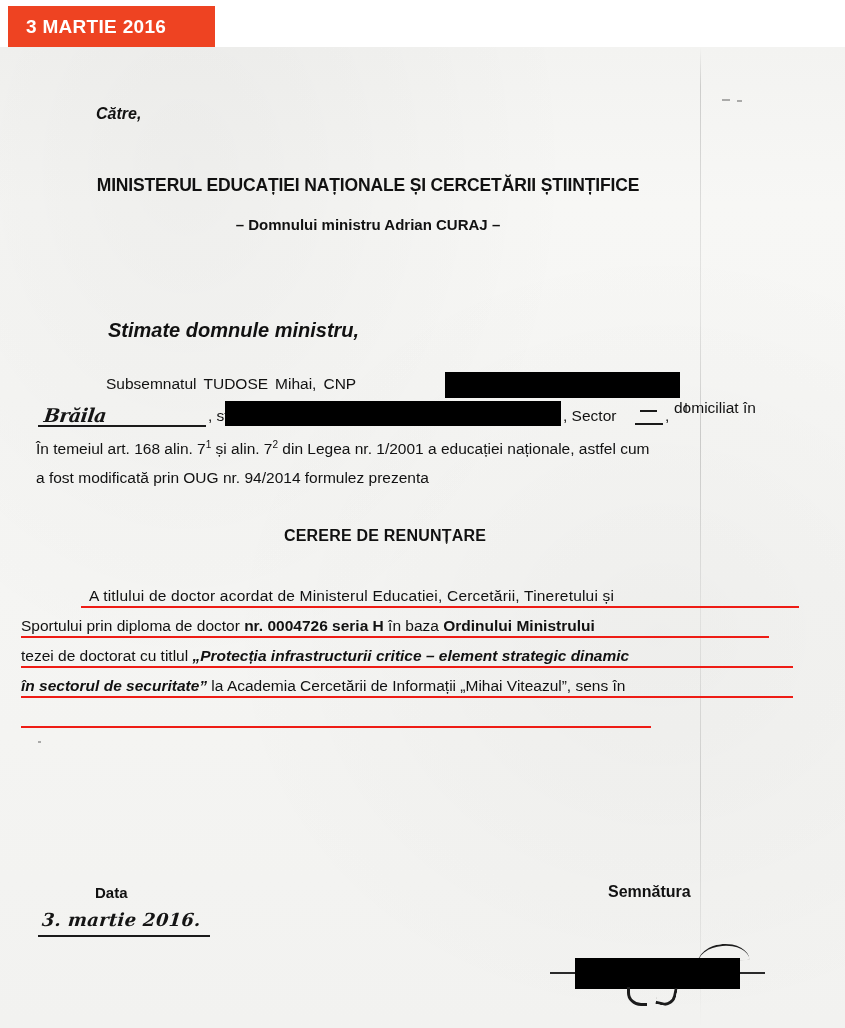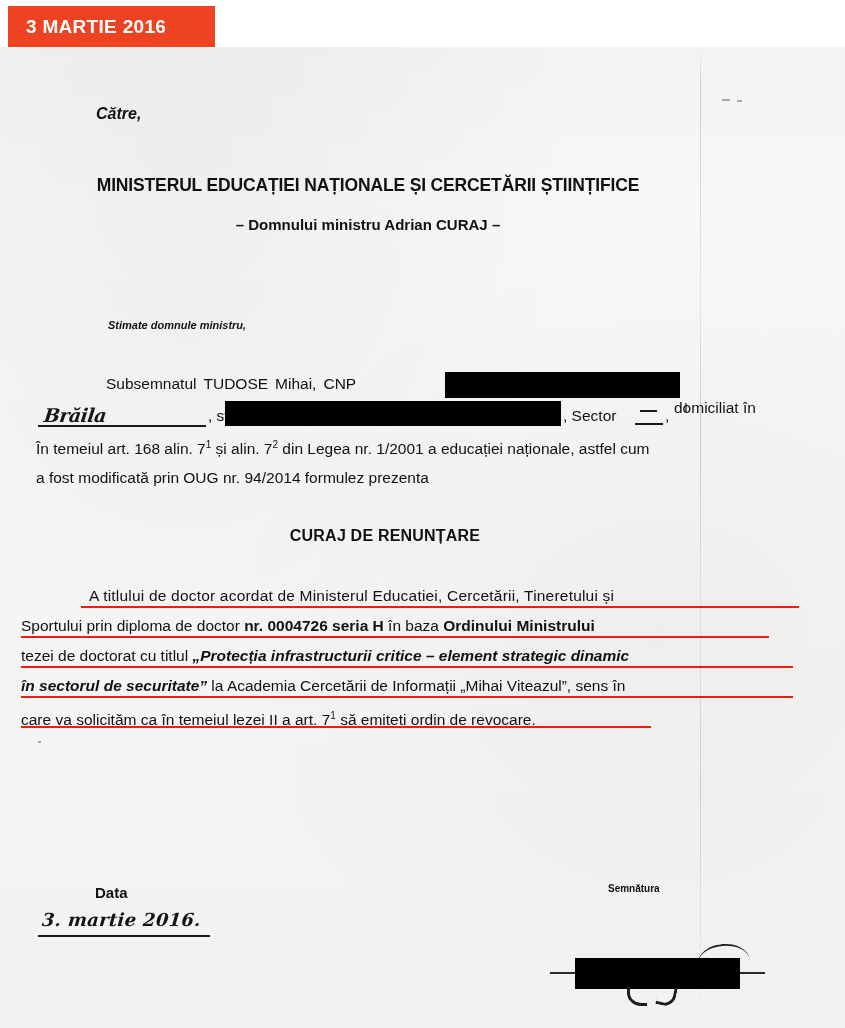--- a/index.html
+++ b/index.html
@@ -106,21 +106,21 @@
     text-align: center;
     font-size: 15px;
     font-weight: bold;
   }
 
   
   #salutation {
     position: absolute;
     left: 108px;
     top: 272px;
-    font-size: 11px;
+    font-size: 20px;
     font-weight: bold;
     font-style: italic;
   }
 
   
   #identity-block {
     position: absolute;
     left: 36px;
     top: 322px;
     width: 776px;
@@ -306,21 +306,21 @@
     left: 38px;
     top: 888px;
     width: 172px;
     height: 2px;
     background: #1a1a1a;
   }
   #semnatura-label {
     position: absolute;
     left: 608px;
     top: 836px;
-    font-size: 10px;
+    font-size: 16px;
     font-weight: bold;
   }
   #signature-rule {
     position: absolute;
     left: 550px;
     top: 925px;
     width: 215px;
     height: 2px;
     background: #2a2a2a;
   }
@@ -404,21 +404,21 @@
       <span id="sector-comma">,</span>
       <span id="sector-tick"></span>
     </div>
   </div>
 
   <div id="legal-paragraph" class="doc-text">
     <span>În temeiul art. 168 alin. 7</span><sup>1</sup><span> și alin. 7</span><sup>2</sup><span> din Legea nr. 1/2001 a educației naționale, astfel cum</span>
     <div>a fost modificată prin OUG nr. 94/2014 formulez prezenta</div>
   </div>
 
-  <div id="request-title" class="doc-text">CURAJ DE RENUNȚARE</div>
+  <div id="request-title" class="doc-text">CERERE DE RENUNȚARE</div>
 
   <div id="body-block" class="doc-text">
 
     <div class="body-line">
       <span class="txt justify-wide" style="left:68px;">A titlului de doctor acordat de Ministerul Educatiei, Cercetării, Tineretului și</span>
       <span class="red-rule" style="left:60px; width:718px;"></span>
     </div>
 
     <div class="body-line">
       <span class="txt" style="left:0;"><span>Sportului prin diploma de doctor </span><span class="b">nr. 0004726 seria H</span><span> în baza </span><span class="b">Ordinului Ministrului</span></span>
@@ -430,21 +430,20 @@
       <span class="txt" style="left:0;"><span>tezei de doctorat cu titlul </span><span class="bi">„Protecția infrastructurii critice – element strategic dinamic</span></span>
       <span class="red-rule" style="left:0; width:772px;"></span>
     </div>
 
     <div class="body-line">
       <span class="txt" style="left:0;"><span class="bi">în sectorul de securitate”</span><span> la Academia Cercetării de Informații „Mihai Viteazul”, sens în</span></span>
       <span class="red-rule" style="left:0; width:772px;"></span>
     </div>
 
     <div class="body-line">
-      <span class="txt" style="left:0;"><span>care va solicităm ca în temeiul lezei II a art. 7</span><sup class="smallsup">1</sup><span> să emiteți ordin de revocare.</span></span>
       <span class="red-rule" style="left:0; width:630px;"></span>
     </div>
 
   </div>
 
   <div id="data-label" class="doc-text">Data</div>
   <div id="date-handwritten">3. martie 2016.</div>
   <div id="date-rule"></div>
 
   <div id="semnatura-label" class="doc-text">Semnătura</div>

